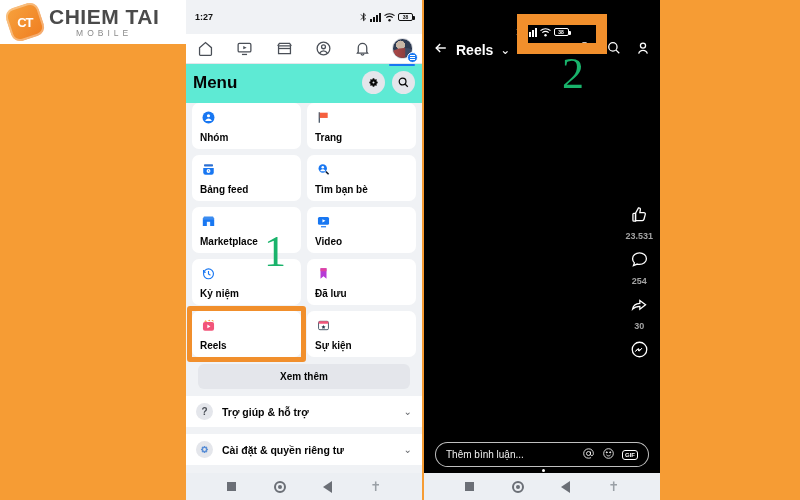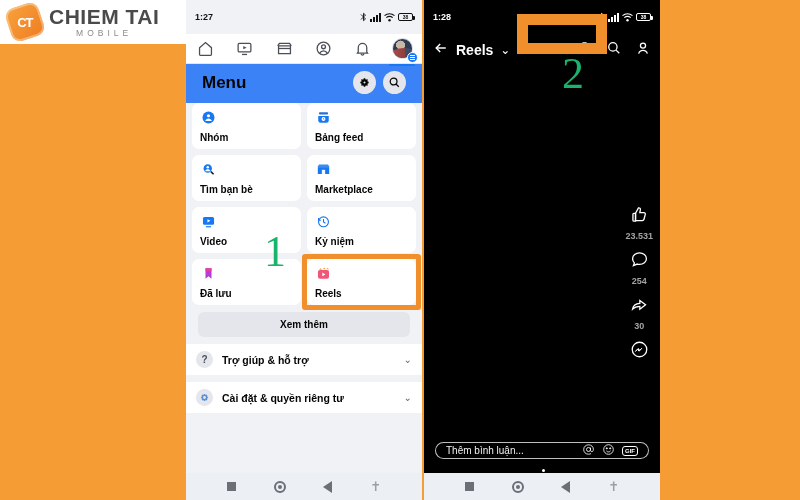--- a/index.html
+++ b/index.html
@@ -106,21 +106,21 @@
     display:block; width: 5px; height: 5px;
     background: repeating-linear-gradient(#fff 0 1px, transparent 1px 2px);
   }
   .nav-underline {
     position: absolute; bottom: -4px; left: 2px; right: 2px;
     height: 2px; background: #1877f2; border-radius: 2px;
   }
 
   
   .menu-head {
-    background: #3b82f6; padding: 7px 16px 9px;
+    background: #5eead4; padding: 7px 7px 9px;
     display: flex; align-items: center; justify-content: space-between;
   }
   .menu-title { font-size: 17px; font-weight: bold; color: #050505; }
   .menu-actions { display: flex; gap: 7px; }
   .circle-btn {
     width: 23px; height: 23px; border-radius: 50%;
     background: #e4e6eb; display:flex; align-items:center; justify-content:center;
   }
 
   
@@ -212,22 +212,22 @@
 
   .reel-actions {
     position: absolute; right: 7px; top: 205px; z-index: 4;
     display: flex; flex-direction: column; align-items: center; gap: 3px;
     color: #a3a3a3;
   }
   .act-count { font-size: 9px; font-weight: bold; margin-bottom: 6px; text-shadow: 0 1px 2px rgba(0,0,0,.7); }
   .act-ic { filter: drop-shadow(0 1px 2px rgba(0,0,0,.7)); }
 
   .comment-bar {
-    position: absolute; left: 11px; right: 11px; bottom: 41px; z-index: 4;
-    height: 17px; border: 1px solid rgba(255,255,255,.75); border-radius: 14px;
+    position: absolute; left: 11px; right: 11px; bottom: 33px; z-index: 4;
+    height: 25px; border: 1px solid rgba(255,255,255,.75); border-radius: 14px;
     display: flex; align-items: center; padding: 0 10px;
     background: rgba(0,0,0,.22);
   }
   .comment-ph { font-size: 10px; color: #f0f0f0; flex: 1; }
   .comment-icons { display:flex; align-items:center; gap: 7px; color: #fff; }
   .gif-ic {
     border: 1.3px solid #fff; border-radius: 3px;
     font-size: 6px; font-weight: bold; padding: 1px 2px; line-height: 1;
   }
   .progress-dot {
@@ -341,20 +341,29 @@
         <span class="tile-ic">
           <svg width="15" height="15" viewBox="0 0 20 20">
               <circle cx="10" cy="10" r="8" fill="#1877f2"></circle>
               <circle cx="10" cy="7.6" r="2.1" fill="#fff"></circle>
               <path d="M5.6 14.5c.6-2.1 2.3-3.3 4.4-3.3s3.8 1.2 4.4 3.3z" fill="#fff"></path>
             </svg>
         </span>
         <span class="tile-label">Nhóm</span>
       </div>
 
+      <div class="tile">
+        <span class="tile-ic">
+          <svg width="15" height="15" viewBox="0 0 20 20">
+              <rect x="3.6" y="3" width="1.5" height="14" fill="#2c3e50"></rect>
+              <path d="M5.1 3.6h10.5v7H5.1z" fill="#f5603f"></path>
+            </svg>
+        </span>
+        <span class="tile-label">Trang</span>
+      </div>
 
       <div class="tile">
         <span class="tile-ic">
           <svg width="15" height="15" viewBox="0 0 20 20">
               <rect x="4" y="3" width="12" height="3" rx="1" fill="#2c6fd1"></rect>
               <path d="M3 8h14v6a3 3 0 0 1-3 3H6a3 3 0 0 1-3-3z" fill="#1877f2"></path>
               <circle cx="10" cy="12" r="2.6" fill="#fff"></circle>
               <path d="M10 10.6v1.6l1.1.7" stroke="#1877f2" stroke-width="0.9" fill="none"></path>
             </svg>
         </span>
@@ -423,20 +432,30 @@
                 <rect x="2.6" y="5.4" width="14.8" height="11.6" rx="2.6" fill="#f2557a"></rect>
                 <path d="M8.4 8.8l4.2 2.4-4.2 2.4z" fill="#fff"></path>
                 <path d="M4 4.6l2.4-1.6 1.5 2.3zM9 3.4l2.4-1.2 1.3 2.4zM13.6 3.4L16 2.6l1 2.4z" fill="#f79b2e"></path>
               </svg>
           </span>
           <span class="tile-label">Reels</span>
         </div>
         <div class="highlight-box"></div>
       </div>
 
+      <div class="tile">
+        <span class="tile-ic">
+          <svg width="15" height="15" viewBox="0 0 20 20">
+              <rect x="3.4" y="4.4" width="13.2" height="11.2" rx="1.8" fill="#fff" stroke="#2c3e50" stroke-width="1.1"></rect>
+              <rect x="3.4" y="4.4" width="13.2" height="3.2" rx="1.6" fill="#f2557a"></rect>
+              <path d="M10 9.2l.85 1.75 1.9.28-1.38 1.34.33 1.9L10 13.57l-1.7.9.33-1.9-1.38-1.34 1.9-.28z" fill="#2c3e50"></path>
+            </svg>
+        </span>
+        <span class="tile-label">Sự kiện</span>
+      </div>
     </div>
 
     <div class="xem-them">Xem thêm</div>
   </div>
 
   <div class="list-row">
     <span class="row-ic">?</span>
     <span class="row-label">Trợ giúp &amp; hỗ trợ</span>
     <span class="chev">⌄</span>
   </div>
@@ -457,21 +476,21 @@
     <span class="circ"></span>
     <span class="tri"></span>
     <span class="acc">✝</span>
   </div>
 </div>
 
 <div class="phone" id="phone-right">
   <div class="reel-bg"></div>
   <div class="reel-bg2"></div>
 
-  <div class="statusbar dark" style="position:relative;z-index:3;">
+  <div class="statusbar dark" style="position:relative;z-index:3;flex-direction:column;">
     <span>1:28</span>
     <span class="sb-icons">
       <svg width="7" height="10" viewBox="0 0 7 10">
         <path d="M1 2.5L5.5 7L3.5 8.7V1.3L5.5 3L1 7.5" fill="none" stroke="#fff" stroke-width="0.9"></path>
       </svg>
       <svg width="11" height="9" viewBox="0 0 11 9">
         <rect x="0" y="6" width="2" height="3" fill="#fff"></rect>
           <rect x="3" y="4" width="2" height="5" fill="#fff"></rect>
         <rect x="6" y="2" width="2" height="7" fill="#fff"></rect>
           <rect x="9" y="0" width="2" height="9" fill="#fff"></rect>

